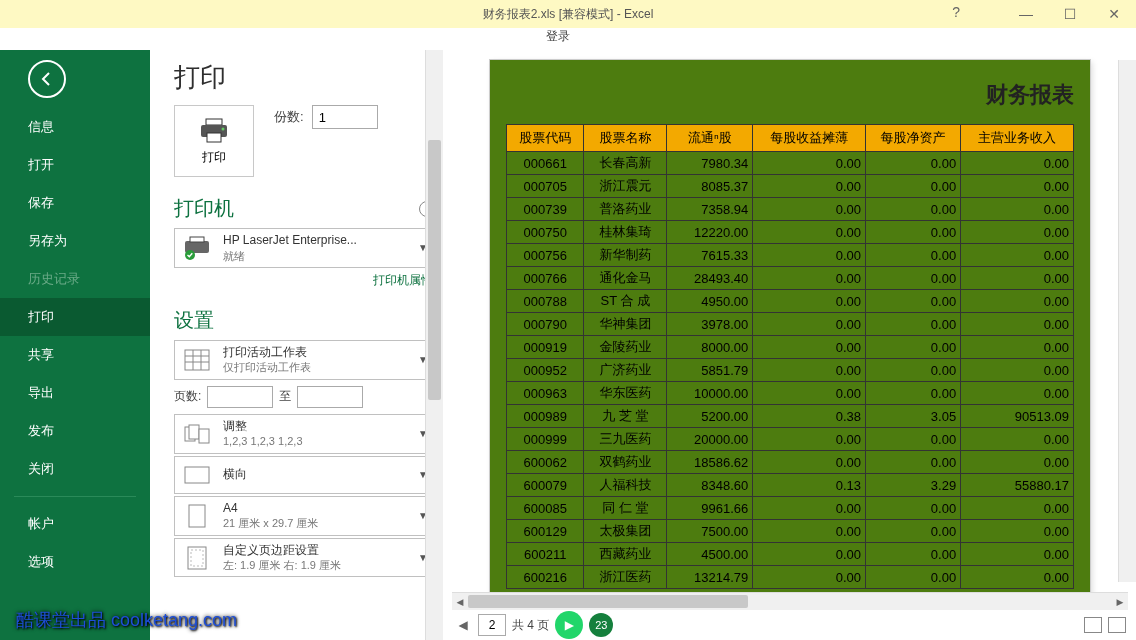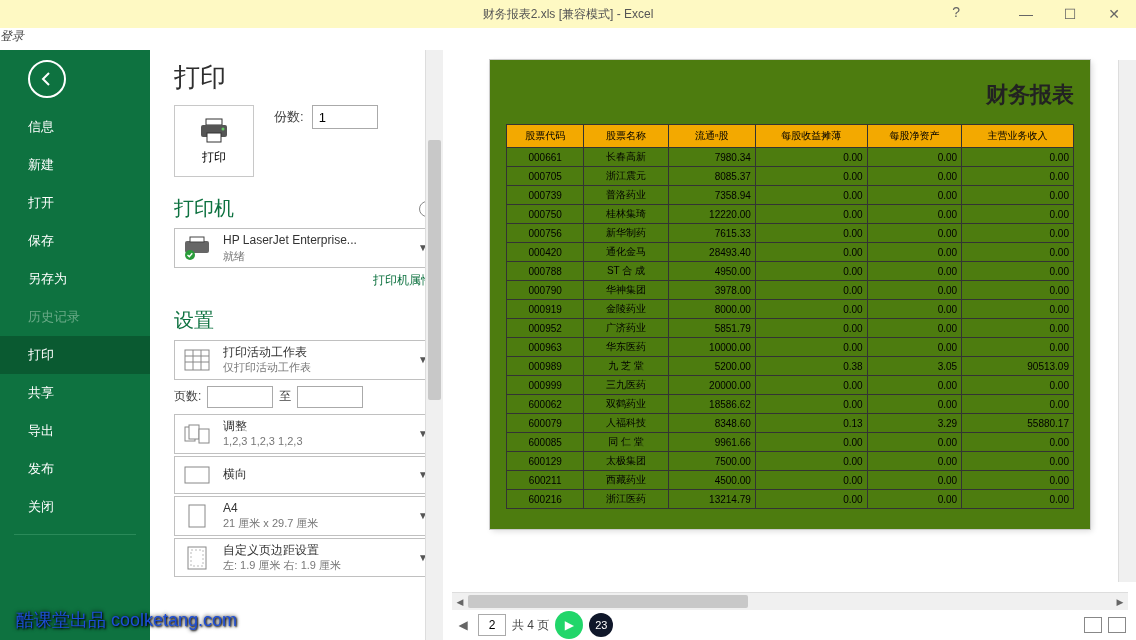--- a/index.html
+++ b/index.html
@@ -1,21 +1,21 @@
 <!DOCTYPE html>
 <html><head>
 <meta charset="utf-8">
 <style>
 * { margin: 0; padding: 0; box-sizing: border-box; font-family: "Microsoft YaHei", "Segoe UI", sans-serif; }
 body { width: 1136px; height: 640px; overflow: hidden; background: #fff; position: relative; }
 .titlebar { height: 28px; display: flex; align-items: center; justify-content: center; position: relative; background: #fef9c3; font-size: 12px; color: #555; }
 .titlebar .right-ctrls { position: absolute; right: 0; top: 0; display: flex; }
 .titlebar .right-ctrls div { width: 44px; height: 28px; display: flex; align-items: center; justify-content: center; font-size: 14px; color: #666; cursor: pointer; }
 .titlebar .help { position: absolute; right: 176px; top: 4px; font-size: 14px; color: #666; cursor: pointer; }
-.login-row { height: 22px; text-align: left; padding-right: 20px; font-size: 12px; color: #444; font-style: italic; }
+.login-row { height: 22px; text-align: center; padding-right: 20px; font-size: 12px; color: #444; }
 .main { display: flex; height: 590px; }
 .sidebar { width: 150px; background: #0e7240; color: #fff; display: flex; flex-direction: column; padding-top: 4px; position: relative; }
 .back-btn { width: 38px; height: 38px; border: 2px solid #fff; border-radius: 50%; margin: 6px 0 10px 28px; display: flex; align-items: center; justify-content: center; cursor: pointer; font-size: 20px; }
 .nav-item { padding: 10px 28px; font-size: 13px; cursor: pointer; color: #fff; }
 .nav-item.muted { color: #6aaa87; cursor: default; }
 .nav-item.active { background: #0a5a31; }
 .nav-sep { height: 1px; background: #2a8a59; margin: 8px 14px; }
 .content { flex: 1; display: flex; background: #fff; position: relative; }
 .settings-pane { width: 294px; padding: 10px 8px 10px 24px; position: relative; border-right: 1px solid transparent; }
 .settings-scroll { position: absolute; right: 0; top: 0; width: 18px; height: 100%; background: #f0f0f0; border-left: 1px solid #ddd; }
@@ -33,33 +33,33 @@
 .dropdown-box .txt { flex: 1; font-size: 12px; line-height: 1.3; color: #333; overflow: hidden; }
 .dropdown-box .txt .sub { color: #777; font-size: 11px; }
 .dropdown-box .caret { font-size: 10px; color: #555; }
 .link-right { text-align: right; font-size: 12px; color: #0e7240; cursor: pointer; margin: 4px 0 4px; padding-right: 2px; }
 .pg-row { display: flex; align-items: center; gap: 6px; font-size: 12px; color: #444; margin: 6px 0; }
 .pg-row input { width: 66px; height: 22px; border: 1px solid #aaa; padding: 0 4px; }
 .preview-pane { flex: 1; display: flex; flex-direction: column; background: #fff; position: relative; }
 .preview-area { flex: 1; display: flex; align-items: flex-start; justify-content: center; background: #fff; overflow: hidden; position: relative; padding: 10px 0; }
 .page-sheet { width: 600px; background: #4d7c0f; box-shadow: 0 0 0 1px #ccc, 2px 2px 6px rgba(0,0,0,0.15); padding: 20px 16px; position: relative; }
 .sheet-title { text-align: right; font-size: 22px; font-weight: 700; color: #222; margin-bottom: 14px; }
-table.data { border-collapse: collapse; width: 100%; font-size: 10px; }
+table.data { border-collapse: collapse; width: 100%; font-size: 13px; }
 table.data th { background: #f3a900; color: #000; border: 1px solid #333; padding: 4px 2px; font-weight: 400; text-align: center; }
 table.data td { border: 1px solid #333; padding: 2px 4px; text-align: right; }
 table.data td:nth-child(1), table.data td:nth-child(2) { text-align: center; }
 .preview-hscroll { height: 18px; background: #f0f0f0; border-top: 1px solid #ddd; margin: 0 8px; position: relative; }
 .preview-hscroll .thumb { position: absolute; left: 16px; width: 280px; top: 2px; bottom: 2px; background: #c8c8c8; border-radius: 2px; }
 .preview-hscroll .arr { position: absolute; top: 0; width: 16px; height: 100%; display: flex; align-items: center; justify-content: center; font-size: 9px; color: #666; cursor: pointer; }
 .preview-hscroll .arr.l { left: 0; } .preview-hscroll .arr.r { right: 0; }
 .preview-footer { height: 30px; display: flex; align-items: center; padding: 0 10px; gap: 6px; font-size: 12px; color: #444; }
 .pf-btn { width: 18px; height: 20px; display: flex; align-items: center; justify-content: center; cursor: pointer; color: #666; }
 .pf-input { width: 28px; height: 22px; border: 1px solid #aaa; text-align: center; font-size: 12px; }
 .pf-dot-green { width: 28px; height: 28px; background: #21d66a; border-radius: 50%; display: flex; align-items: center; justify-content: center; color: #fff; cursor: pointer; font-size: 12px; }
-.pf-dot-grey { width: 24px; height: 24px; background: #0f172a; border-radius: 50%; display: flex; align-items: center; justify-content: center; color: #fff; font-size: 11px; }
+.pf-dot-grey { width: 24px; height: 24px; background: #15803d; border-radius: 50%; display: flex; align-items: center; justify-content: center; color: #fff; font-size: 11px; }
 .pf-spacer { flex: 1; }
 .pf-icon { width: 18px; height: 16px; border: 1px solid #888; cursor: pointer; }
 .watermark { position: absolute; left: 16px; bottom: 8px; color: #1d4ed8; font-size: 18px; font-weight: 500; text-shadow: 0 0 4px #000, 1px 1px 2px #000; pointer-events: none; z-index: 99; }
 .preview-vscroll { position: absolute; right: 0; top: 10px; bottom: 10px; width: 18px; background: #f0f0f0; border-left: 1px solid #ddd; }
 </style>
 </head>
 <body>
 
 <div class="titlebar">
   <span>财务报表2.xls  [兼容模式] - Excel</span>
@@ -74,32 +74,35 @@
 
 <div class="main">
   <div class="sidebar">
     <div class="back-btn">
       <svg width="18" height="18" viewBox="0 0 18 18">
           <path d="M11 3 L5 9 L11 15" stroke="#fff" stroke-width="2" fill="none"></path>
         </svg>
     </div>
     <div id="nav-main">
         <div class="nav-item">信息</div>
-        <div class="nav-item">新建</div>
         <div class="nav-item">打开</div>
         <div class="nav-item">保存</div>
         <div class="nav-item">另存为</div>
         <div class="nav-item muted">历史记录</div>
         <div class="nav-item active">打印</div>
         <div class="nav-item">共享</div>
         <div class="nav-item">导出</div>
         <div class="nav-item">发布</div>
         <div class="nav-item">关闭</div>
       </div>
     <div class="nav-sep"></div>
+    <div id="nav-bottom">
+        <div class="nav-item">帐户</div>
+        <div class="nav-item">选项</div>
+      </div>
   </div>
 
   <div class="content">
     <div class="settings-pane">
       <div class="page-heading">打印</div>
       <div class="print-btn-block">
         <div class="print-btn">
           <svg viewBox="0 0 32 28">
               <rect x="8" y="2" width="16" height="6" fill="#fff" stroke="#333"></rect>
               <rect x="3" y="8" width="26" height="12" rx="2" fill="#555"></rect>
@@ -272,21 +275,21 @@
                 </tr>
                 <tr>
                   <td>000756</td>
                   <td>新华制药</td>
                   <td>7615.33</td>
                   <td>0.00</td>
                   <td>0.00</td>
                   <td>0.00</td>
                 </tr>
                 <tr>
-                  <td>000420</td>
+                  <td>000766</td>
                   <td>通化金马</td>
                   <td>28493.40</td>
                   <td>0.00</td>
                   <td>0.00</td>
                   <td>0.00</td>
                 </tr>
                 <tr>
                   <td>000788</td>
                   <td>ST 合 成</td>
                   <td>4950.00</td>

